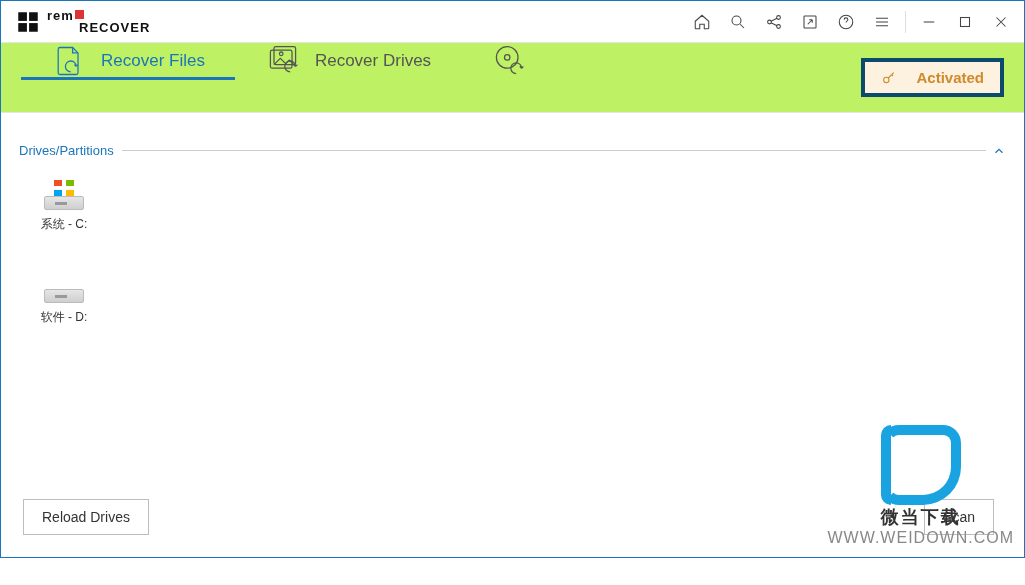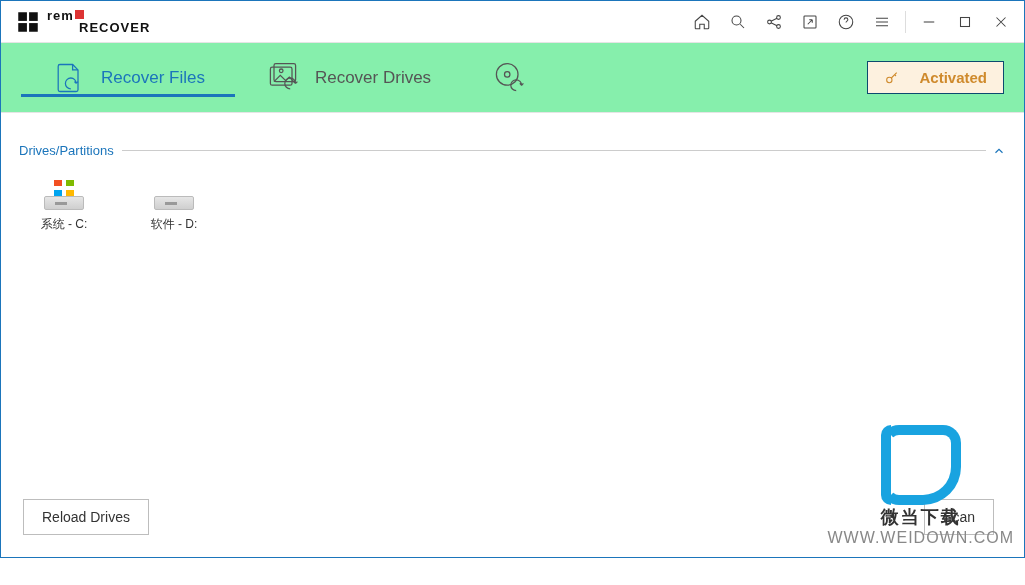--- a/index.html
+++ b/index.html
@@ -31,61 +31,61 @@
   width: 34px; height: 32px;
   display: flex; align-items: center; justify-content: center;
   color: #444; cursor: pointer;
 }
 .title-icon svg { width: 18px; height: 18px; stroke: currentColor; fill: none; stroke-width: 1.4; }
 .vsep { width:1px; height:22px; background:#ddd; margin:0 4px; }
 
 
 .tabbar {
   height: 70px;
-  background: #86efac;
+  background: #bef264;
   border-bottom: 1px solid #e5e5e5;
-  display: flex; align-items: center;
+  display: flex; align-items: flex-start;
   padding: 0 20px;
 }
 .tab {
   display: flex; align-items: center; gap: 14px;
   padding: 0 30px;
   cursor: pointer;
   color: #555; font-size: 17px;
   position: relative;
 }
 .tab.active { color: #1b75bb; }
 .tab.active::after {
   content: ""; position: absolute; left: 0; right: 0; bottom: -1px;
   height: 3px; background: #1b75bb;
 }
 .tab-icon { width: 36px; height: 36px; stroke: currentColor; fill: none; stroke-width: 1.4; }
 
 .activation {
   margin-left: auto; align-self: center;
-  border: 1px solid #0c4a6e;
+  border: 4px solid #0c4a6e;
   background: #fdf1df;
   color: #cf8a2c;
   padding: 7px 16px;
   display: flex; align-items: center; gap: 19px;
   font-size: 15px; font-weight: 600;
   cursor: default;
 }
 .activation svg { width: 16px; height: 16px; stroke: #cf8a2c; fill: none; stroke-width: 1.6; }
 
 
 .content { flex: 1; padding: 30px 18px 10px 18px; position: relative; }
 .section-header {
   display: flex; align-items: center;
   color: #1b75bb; font-size: 13px;
 }
 .section-header .line { flex: 1; height: 1px; background: #ccc; margin-left: 8px; }
 .collapse-caret { width: 14px; height: 14px; stroke:#1b75bb; fill:none; stroke-width:2; margin-left:6px; cursor:pointer;}
 
-.drives { display: flex; gap: 40px; padding: 22px 10px; }
+.drives { display: flex; gap: 40px; padding: 22px 10px; flex-direction: column; }
 .drive {
   width: 70px; text-align: center; cursor: pointer;
   font-size: 12px; color: #333;
 }
 .drive-img {
   width: 48px; height: 30px; margin: 0 auto 6px auto;
   position: relative;
 }
 .hdd-body {
   position:absolute; bottom:0; left:4px; right:4px; height:14px;

